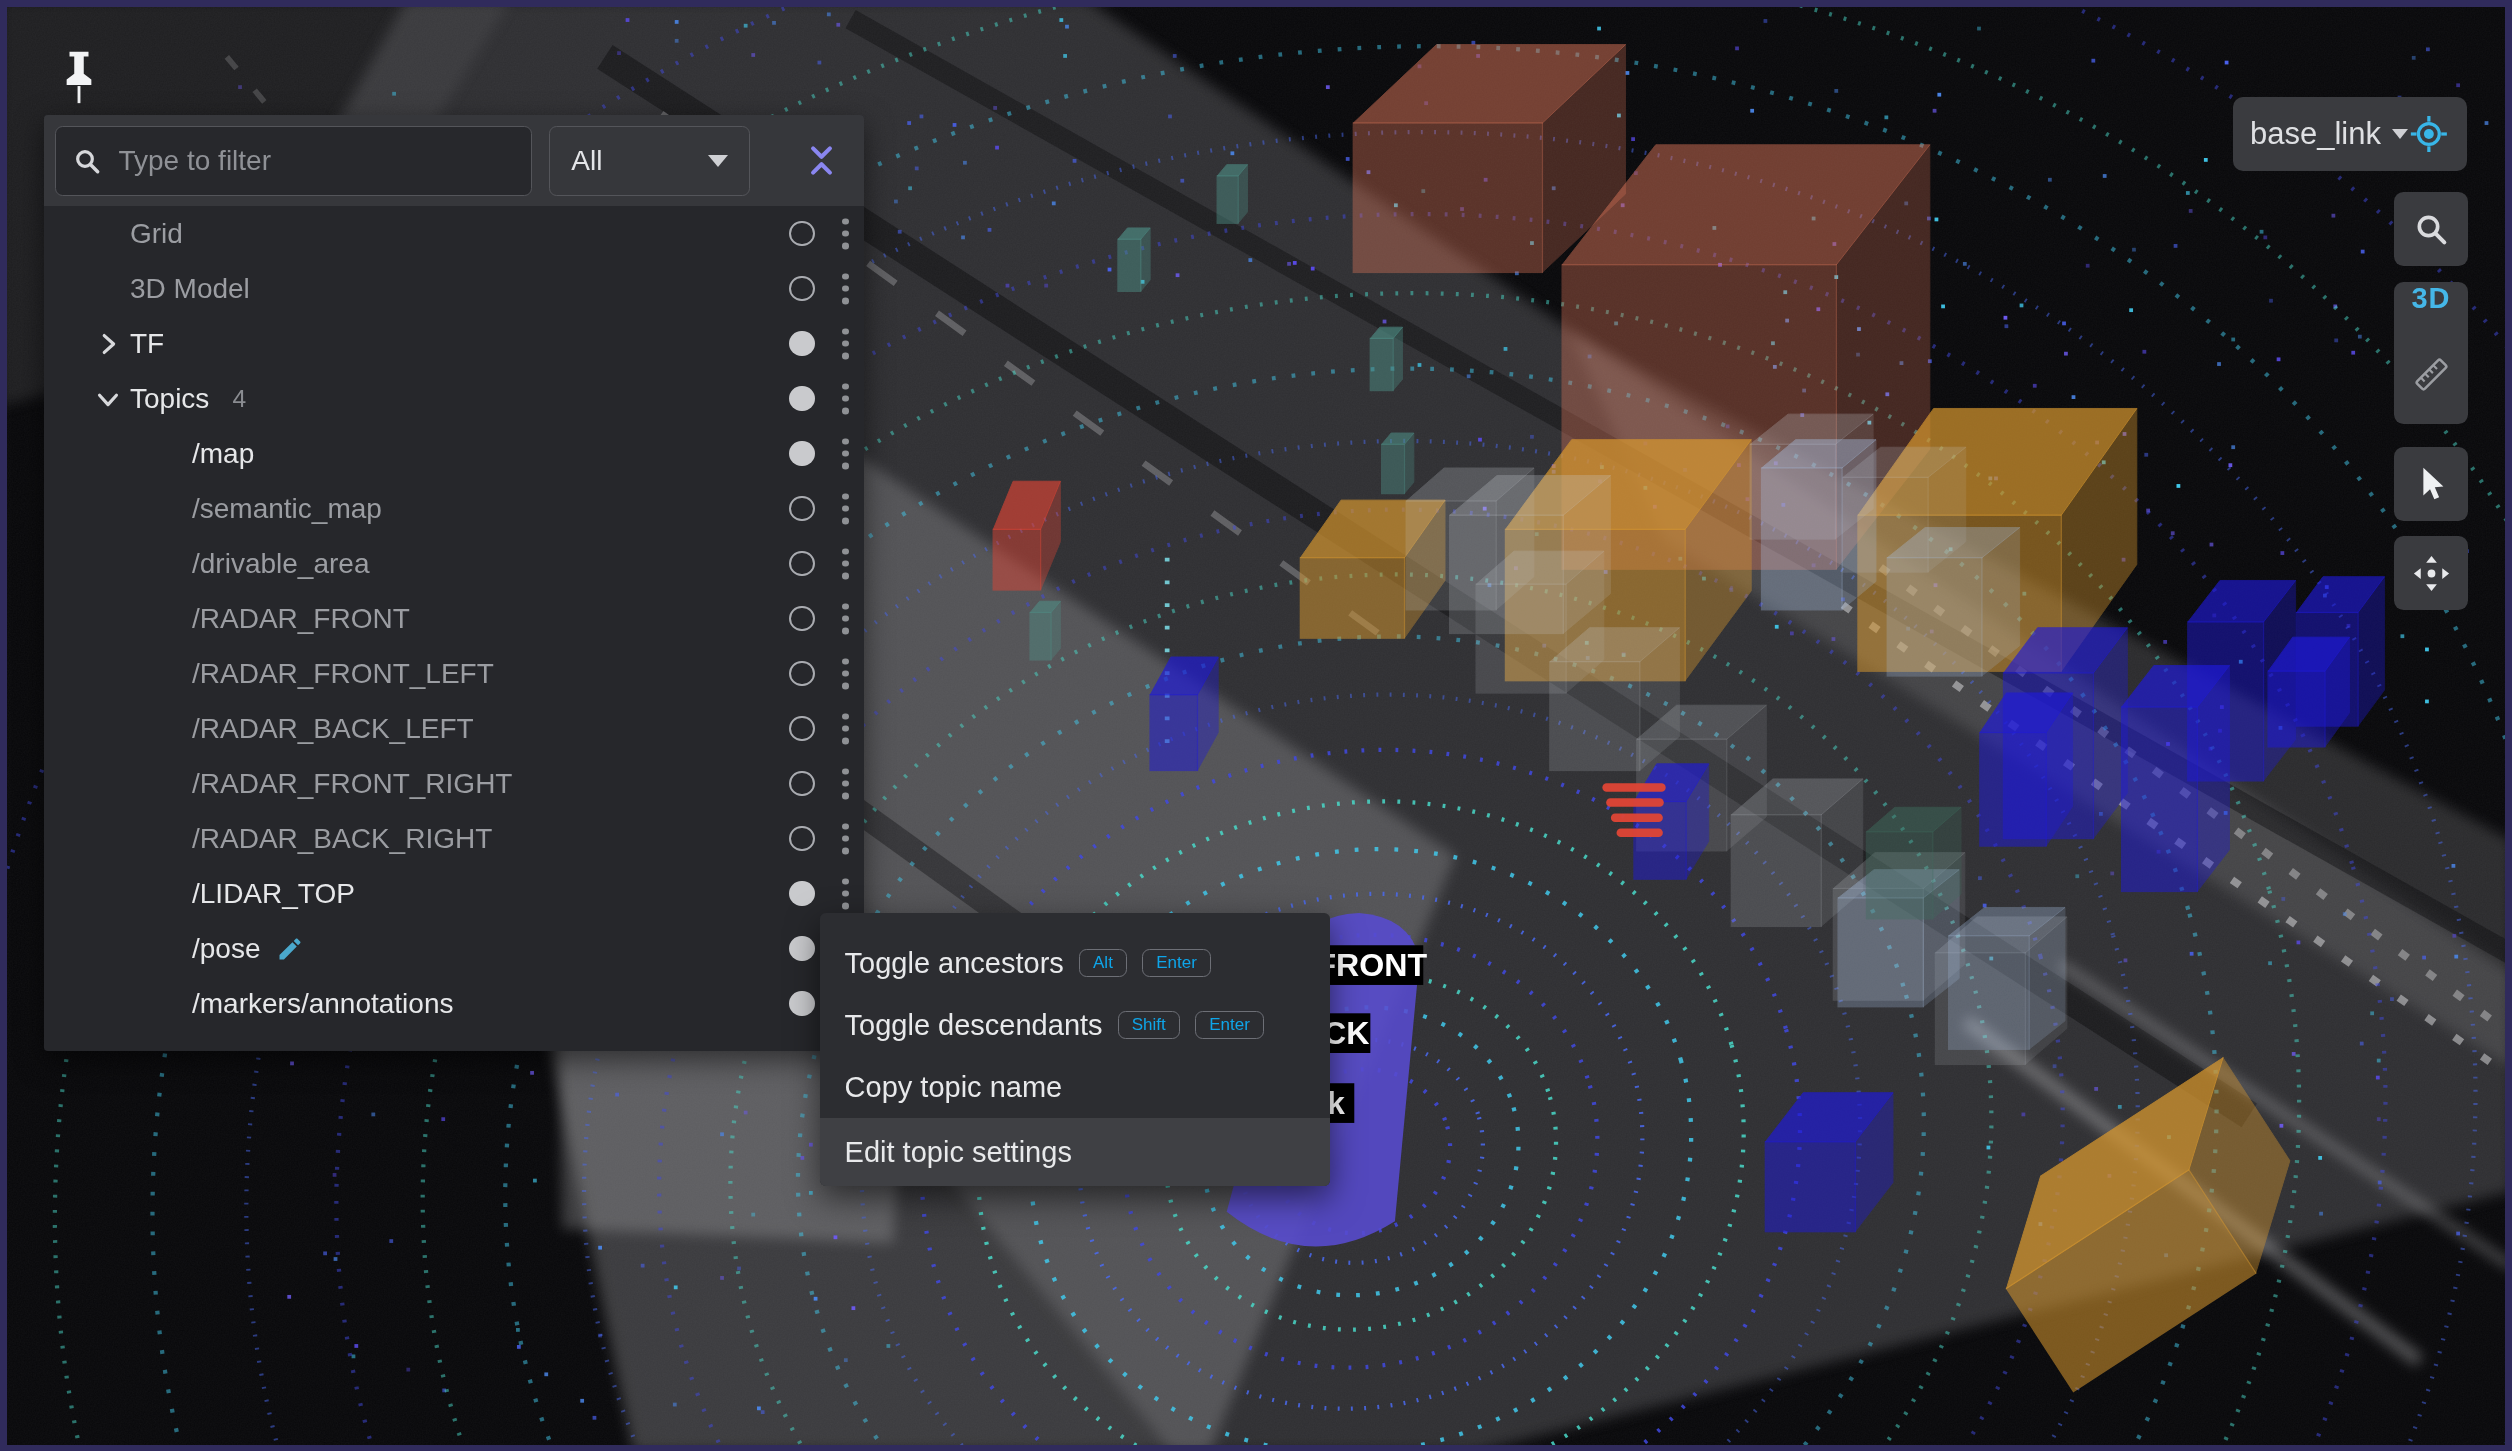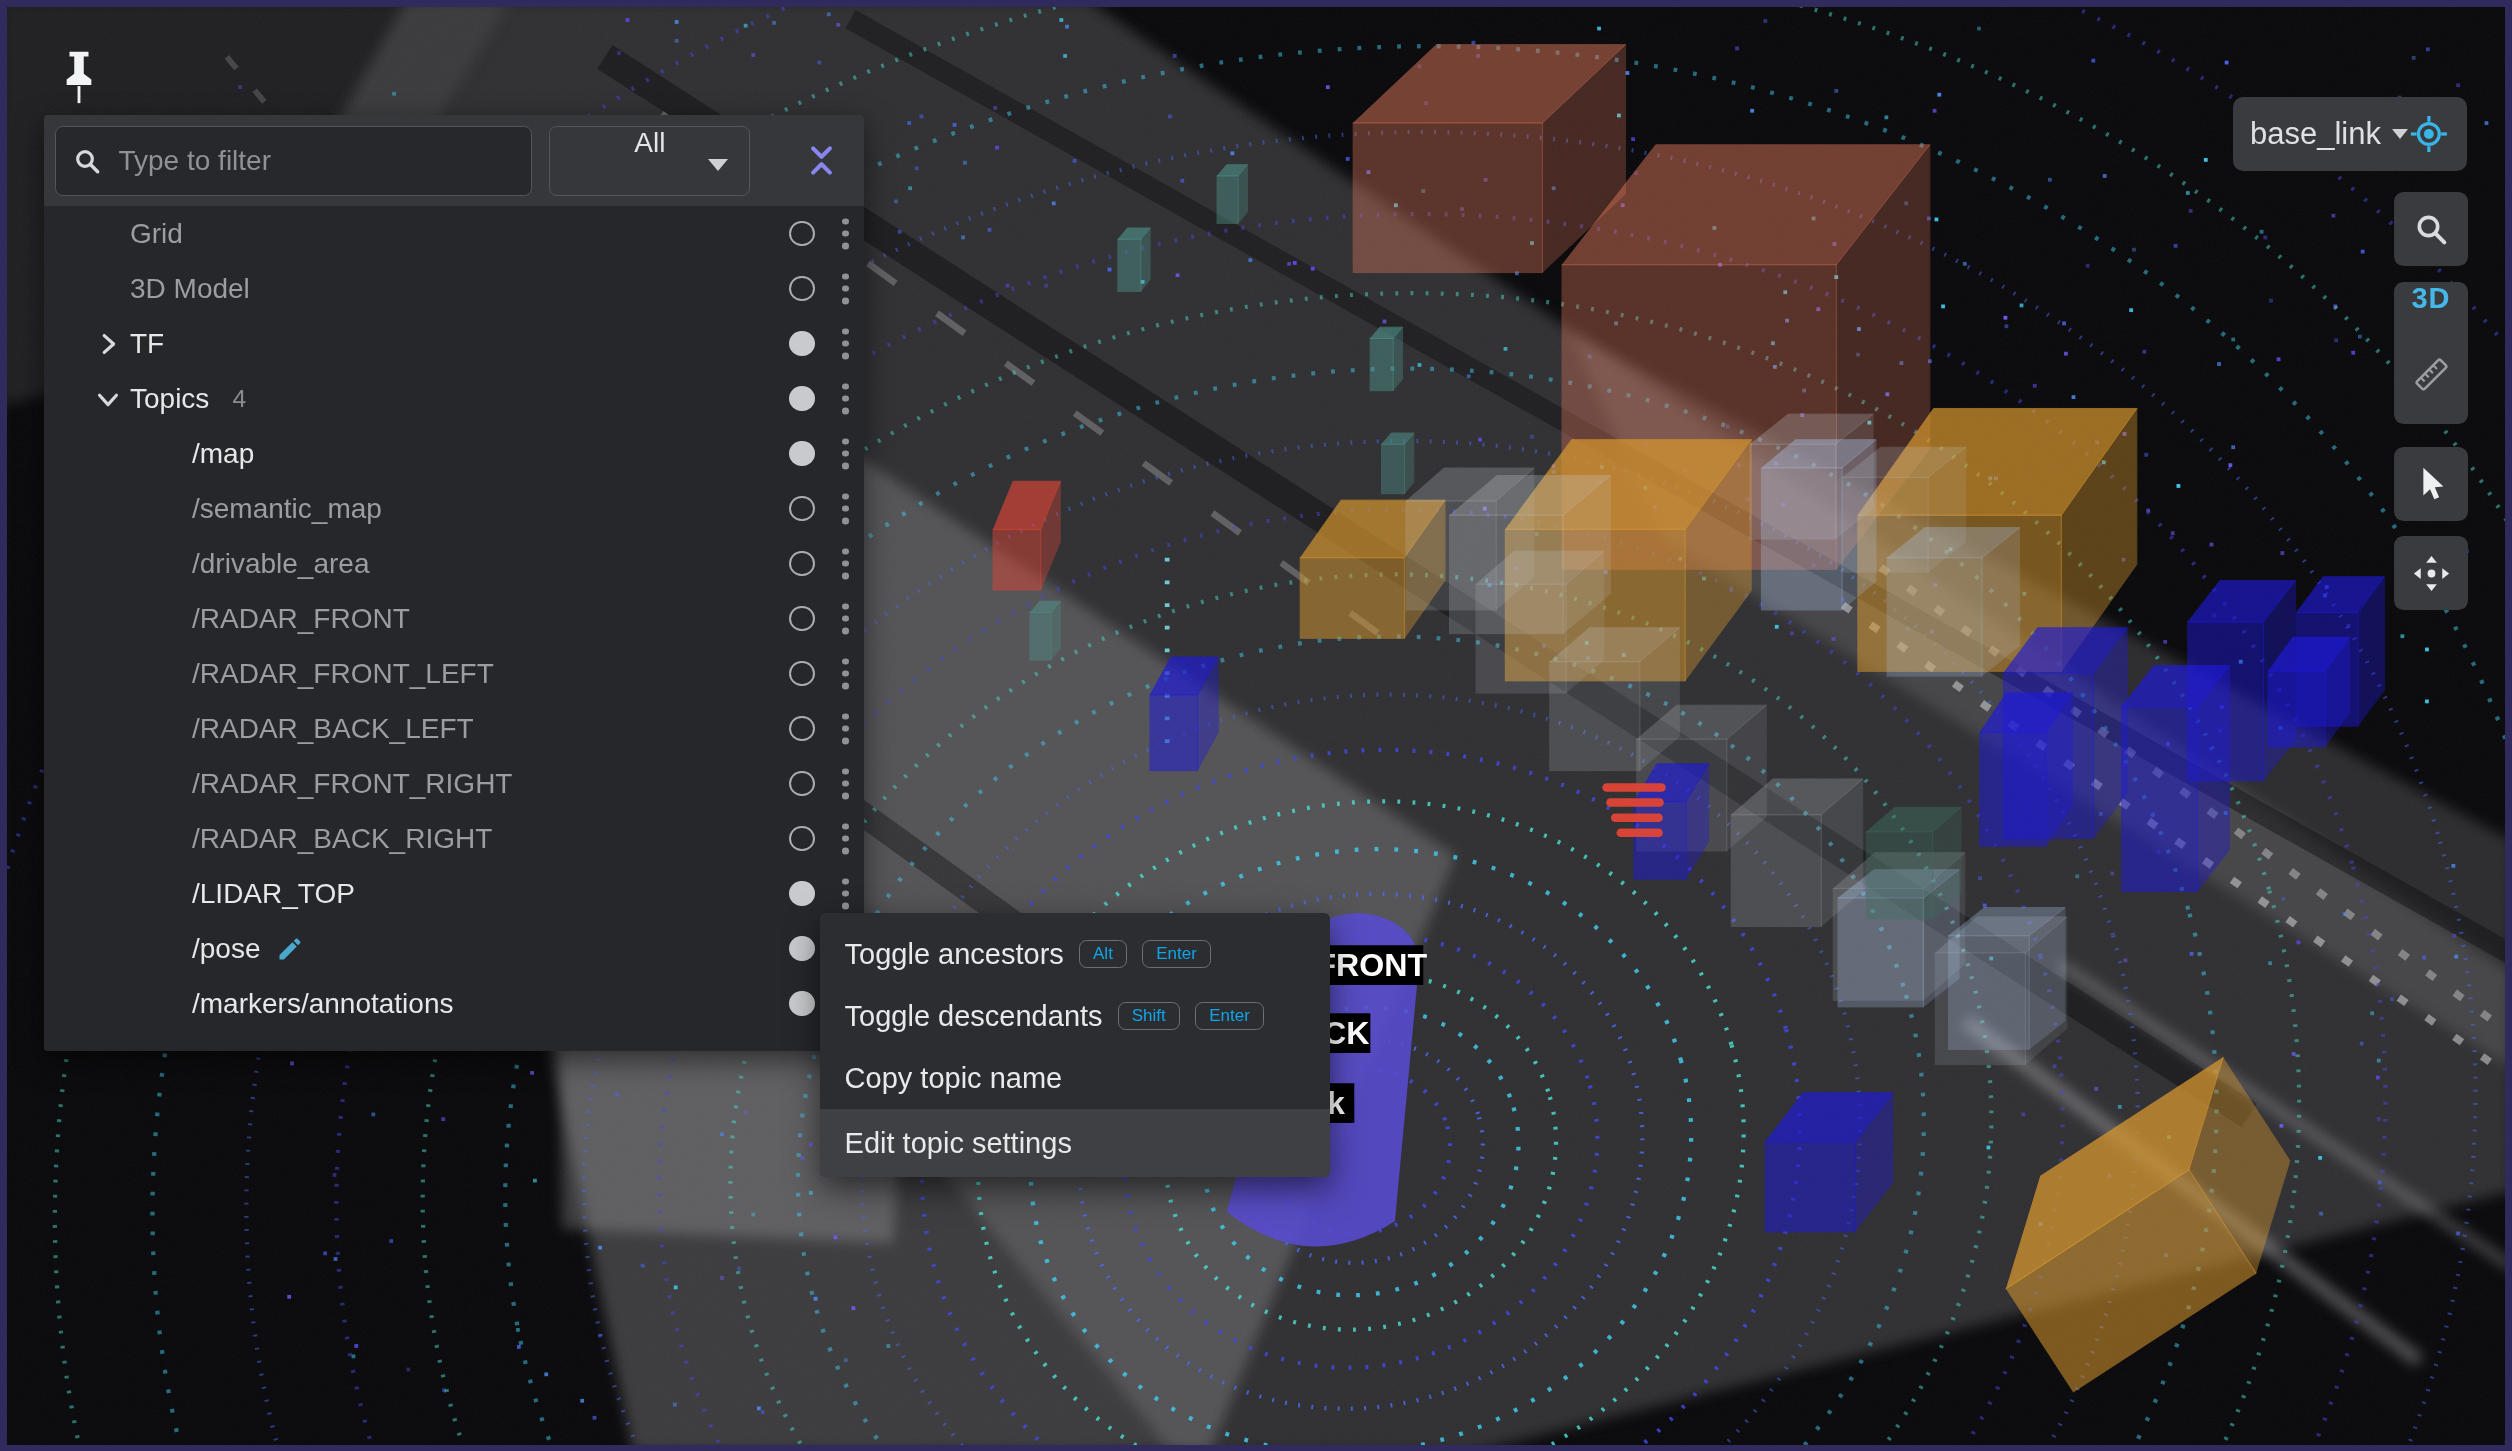--- a/index.html
+++ b/index.html
@@ -16,21 +16,21 @@
          border-radius:3.8px;z-index:10;box-shadow:0 9.5px 28px rgba(0,0,0,.5);}
   .strip{height:91px;background:#36373b;border-radius:3.8px 3.8px 0 0;display:flex;align-items:center;
          padding:0 11.3px;box-sizing:border-box;}
   .search-box{width:477px;height:70px;background:#27282c;border:1.9px solid #54555a;border-radius:7.6px;
          display:flex;align-items:center;padding:0 15px;box-sizing:border-box;gap:13.2px;}
   .search-box svg{flex:none;}
   .search-box input{flex:1;min-width:0;background:transparent;border:none;outline:none;color:#e8e9eb;
          font-size:28px;font-family:inherit;}
   .search-box input::placeholder{color:#8f9196;}
   .all-box{margin-left:17px;width:201px;height:70px;border:1.9px solid #54555a;border-radius:7.6px;
-         display:flex;align-items:center;padding:0 21px;box-sizing:border-box;color:#e4e5e8;font-size:28px;flex-direction:column;}
+         display:flex;align-items:center;padding:0 21px;box-sizing:border-box;color:#e4e5e8;font-size:28px;}
   .caret{width:0;height:0;border-left:10.4px solid transparent;border-right:10.4px solid transparent;
          border-top:12.3px solid #cfd0d4;margin-left:auto;}
   .collapse{margin-left:auto;margin-right:9.5px;width:43px;height:43px;}
 
   #tree{position:absolute;top:91px;left:0;right:0;}
   .tree-row{position:relative;height:55px;display:flex;align-items:center;color:#e6e7e9;font-size:28px;}
   .tree-row.dim{color:#9b9da2;}
   .chev{position:absolute;left:49px;width:30px;height:30px;}
   .lbl-l1{margin-left:86px;}
   .lbl-l2{margin-left:148px;}
@@ -38,21 +38,21 @@
   .pencil{margin-left:15px;width:28px;height:28px;display:inline-flex;}
   .vis{position:absolute;left:745px;width:25.5px;height:25.5px;border-radius:50%;box-sizing:border-box;}
   .vis.on{background:#c9cacd;}
   .vis.off{border:2.8px solid #a9abb0;}
   .kebab{position:absolute;left:798px;top:50%;transform:translateY(-50%);display:flex;
          flex-direction:column;gap:5.7px;align-items:center;}
   .kebab i{width:6.6px;height:6.6px;border-radius:50%;background:#8f9195;display:block;}
 
   
   #menu{position:absolute;left:820px;top:913px;width:510px;background:#2c2d31;border-radius:5.7px;
-        z-index:20;box-shadow:0 11.3px 32px rgba(0,0,0,.55);padding-top:10px;overflow:hidden;}
+        z-index:20;box-shadow:0 11.3px 32px rgba(0,0,0,.55);padding-top:19px;overflow:hidden;}
   .menu-item{height:62px;display:flex;align-items:center;padding:0 24.6px;color:#e8e9eb;font-size:29px;gap:15px;}
   .menu-item.hl{height:68px;background:#3f4044;}
   .menu-item kbd{font-family:inherit;font-size:17px;color:#0ea5e9;border:1.9px solid #6d6f76;
         border-radius:7.6px;padding:2.8px 13.2px;background:transparent;}
 
   
   .frame-sel{position:absolute;left:2233px;top:97px;width:234px;height:74px;background:#3a3b3f;
         border-radius:10px;display:flex;align-items:center;padding:0 17px;box-sizing:border-box;
         z-index:10;color:#dfe0e3;font-size:31px;}
   .frame-sel .caret{border-left-width:8.5px;border-right-width:8.5px;border-top-width:10.4px;margin-left:11.3px;}

